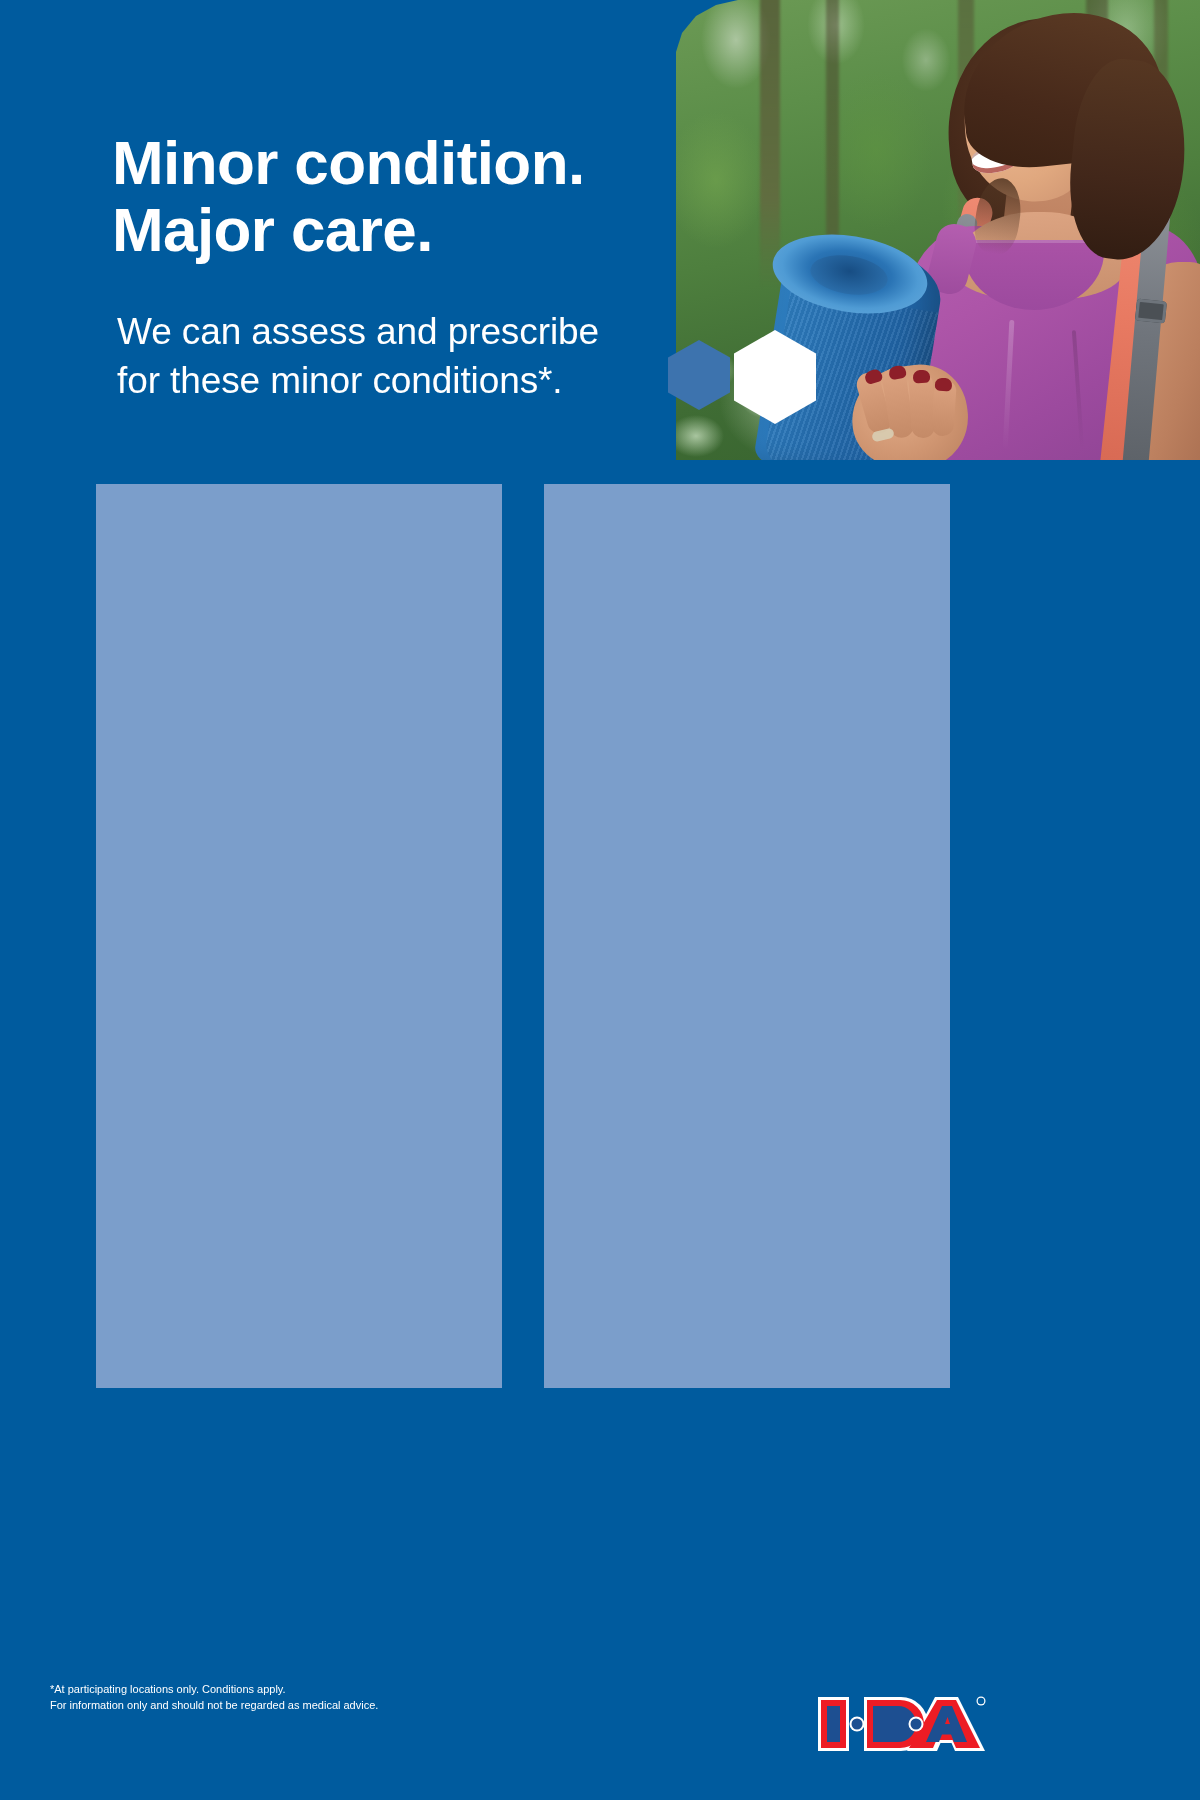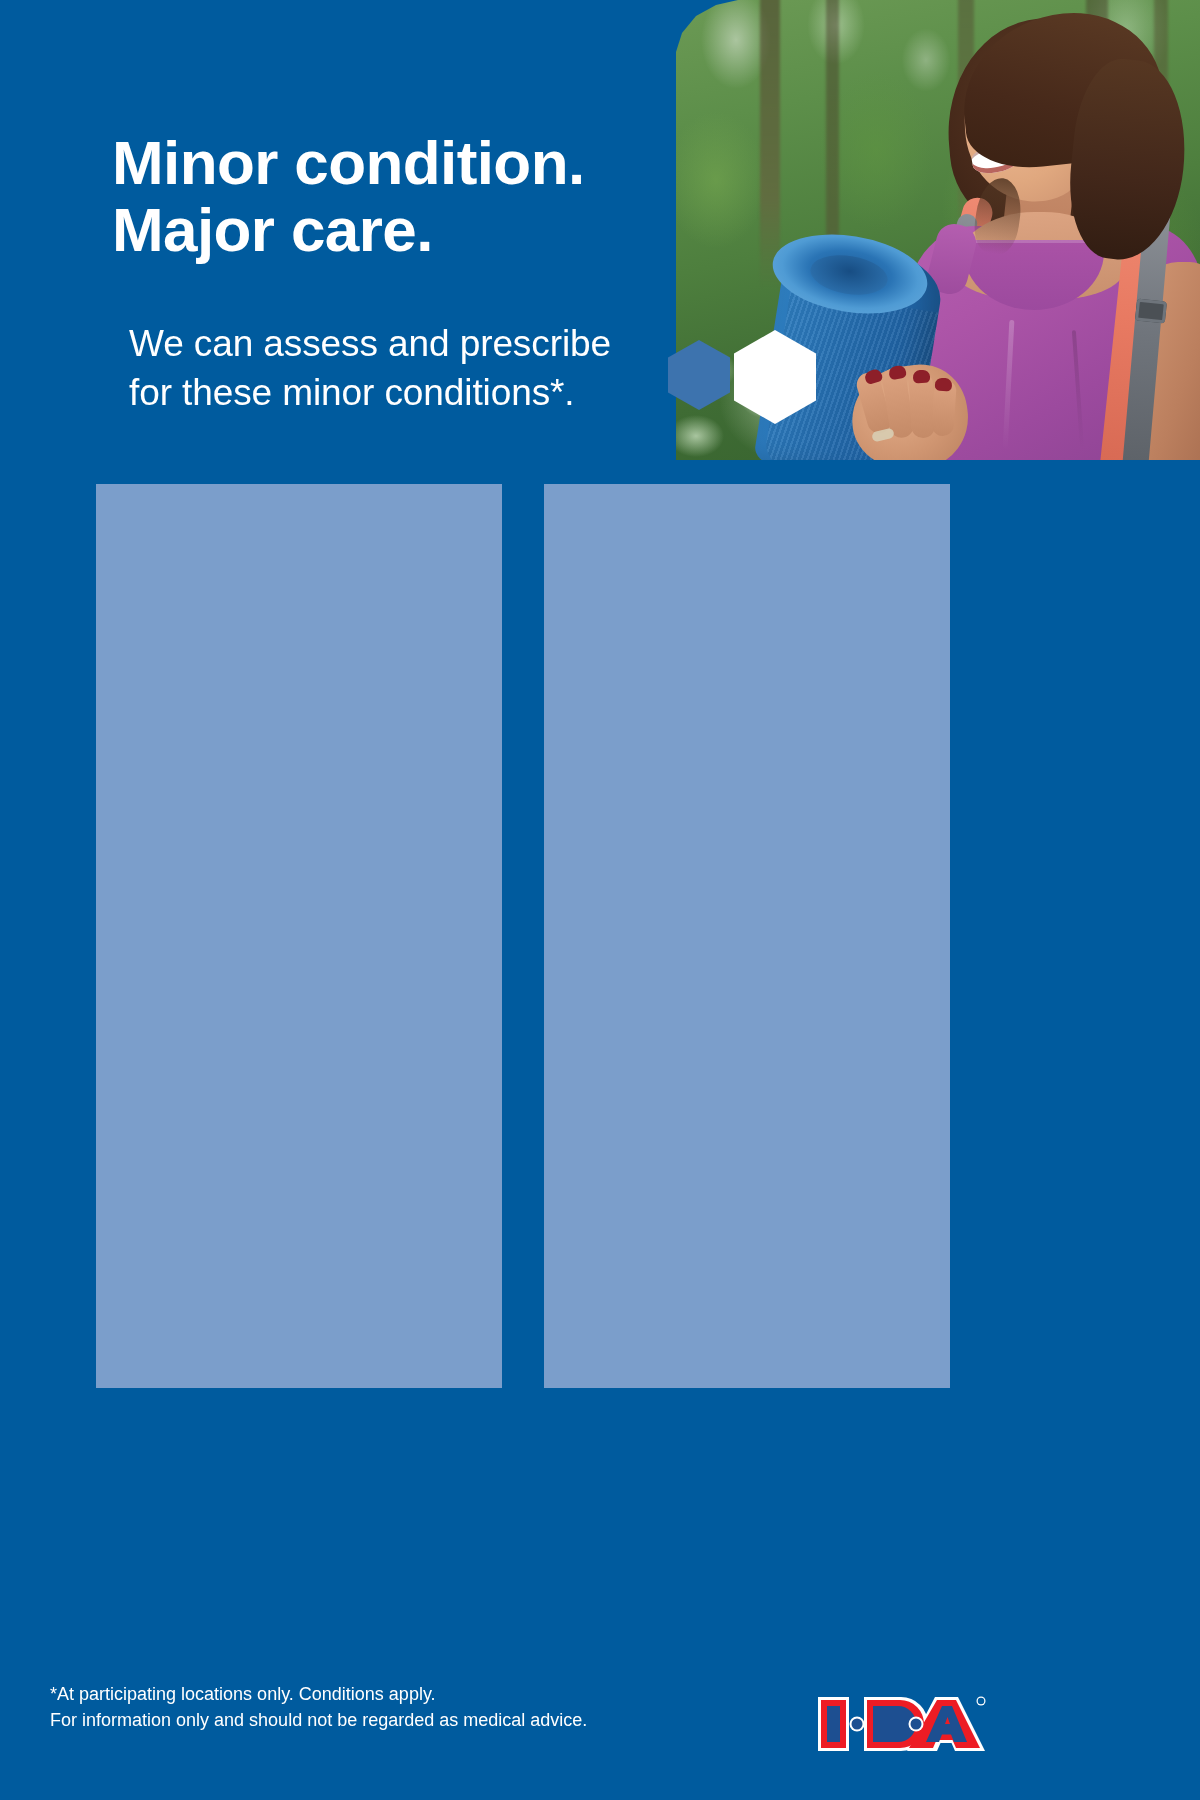--- a/index.html
+++ b/index.html
@@ -278,21 +278,21 @@
   .subhead {
     position: absolute;
     left: 113px;
     top: 304px;
     color: #ffffff;
     font-size: 37px;
     font-weight: 400;
     line-height: 1.32;
     letter-spacing: -0.1px;
     white-space: pre-line;
-    margin: 16px;
+    margin: 4px;
   }
 
   
   .panels {
     position: absolute;
     left: 96px;
     top: 484px;
     width: 854px;
     height: 904px;
     display: flex;
@@ -316,21 +316,21 @@
     font-weight: 700;
     letter-spacing: -0.4px;
     white-space: nowrap;
   }
   .footnote {
     position: absolute;
     left: 50px;
     top: 1681px;
     margin: 0;
     color: #ffffff;
-    font-size: 18px;
+    font-size: 11px;
     font-weight: 400;
     line-height: 1.46;
     white-space: pre-line;
   }
 
   
   .logo {
     position: absolute;
     left: 816px;
     top: 1693px;

